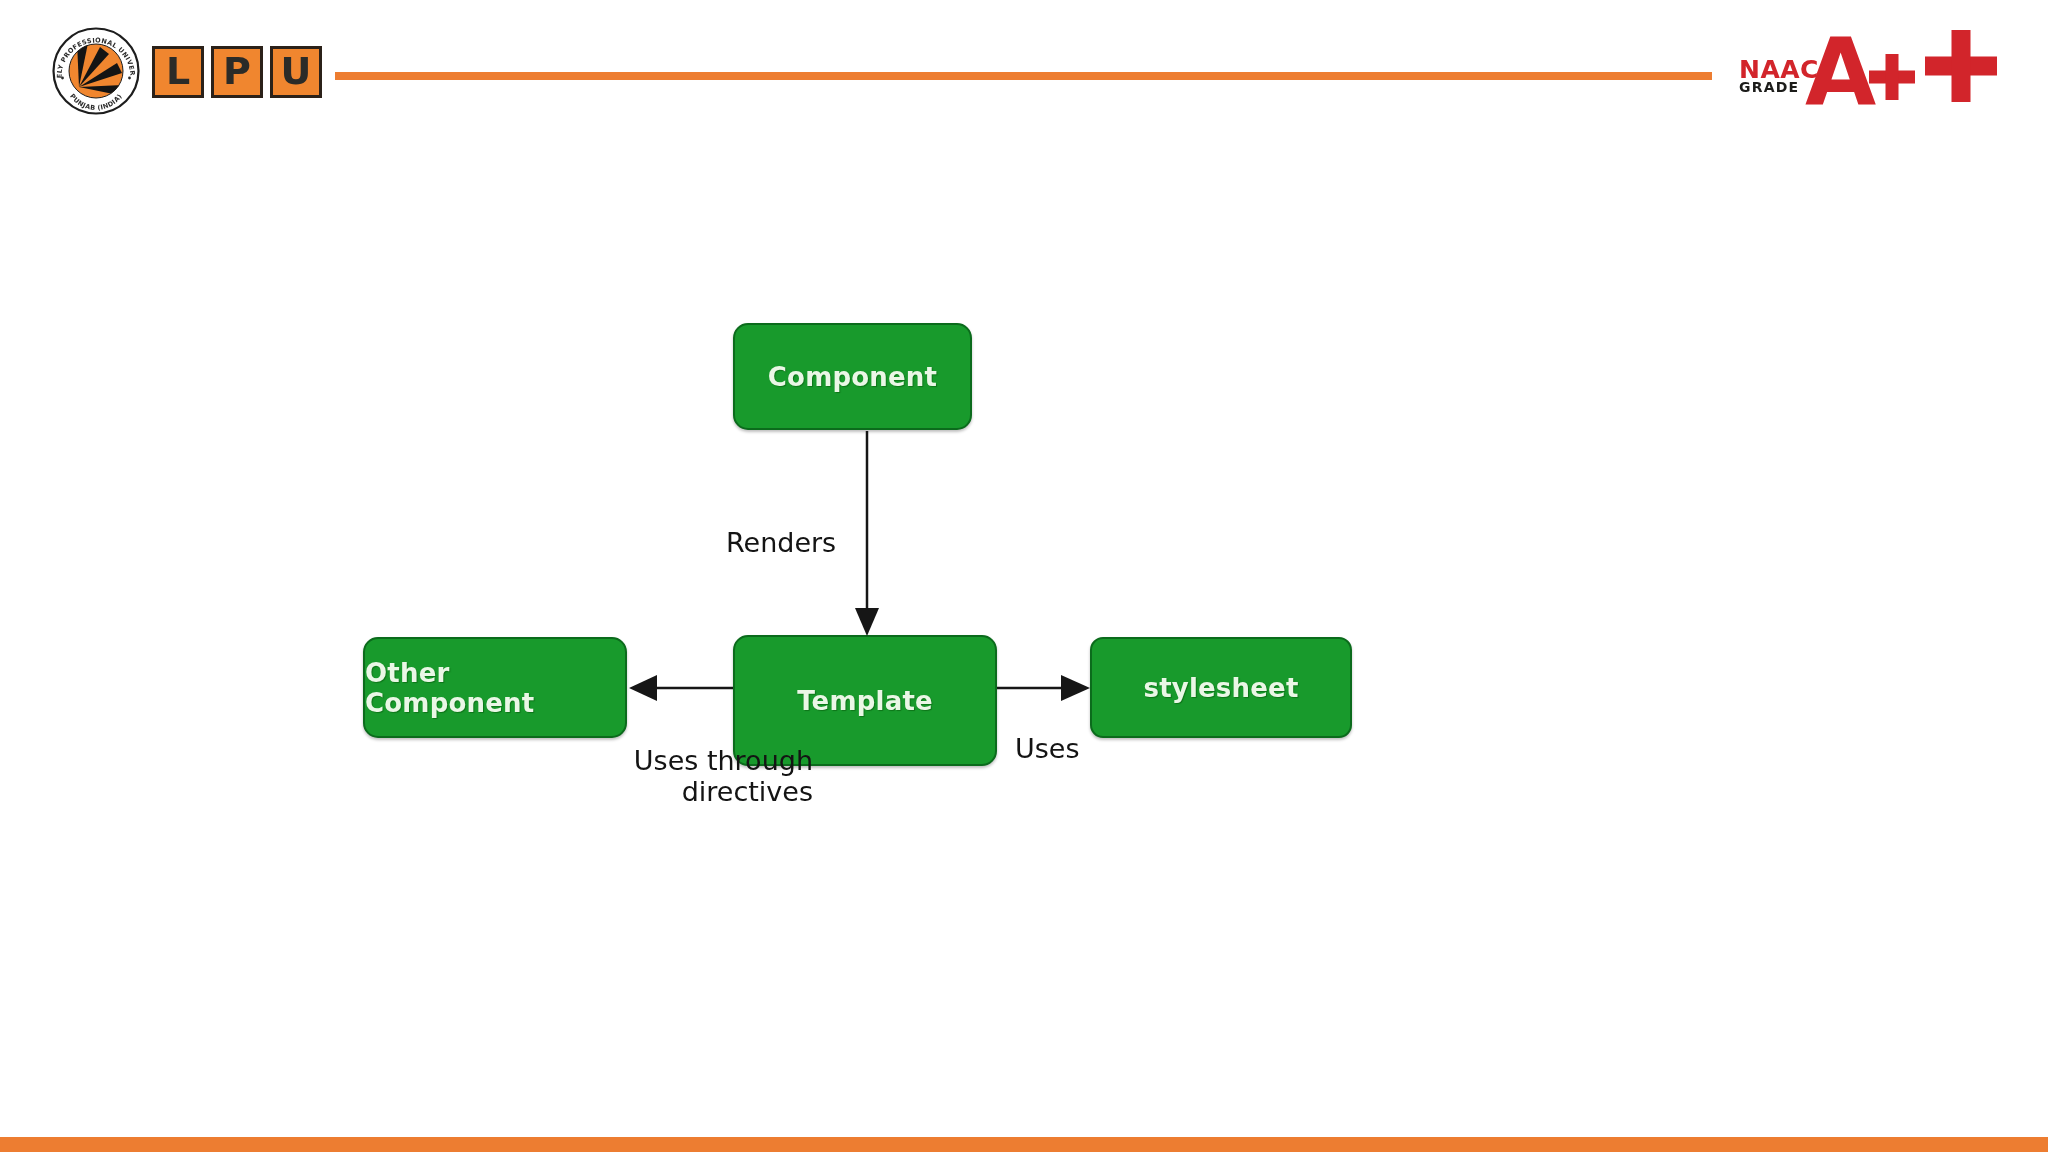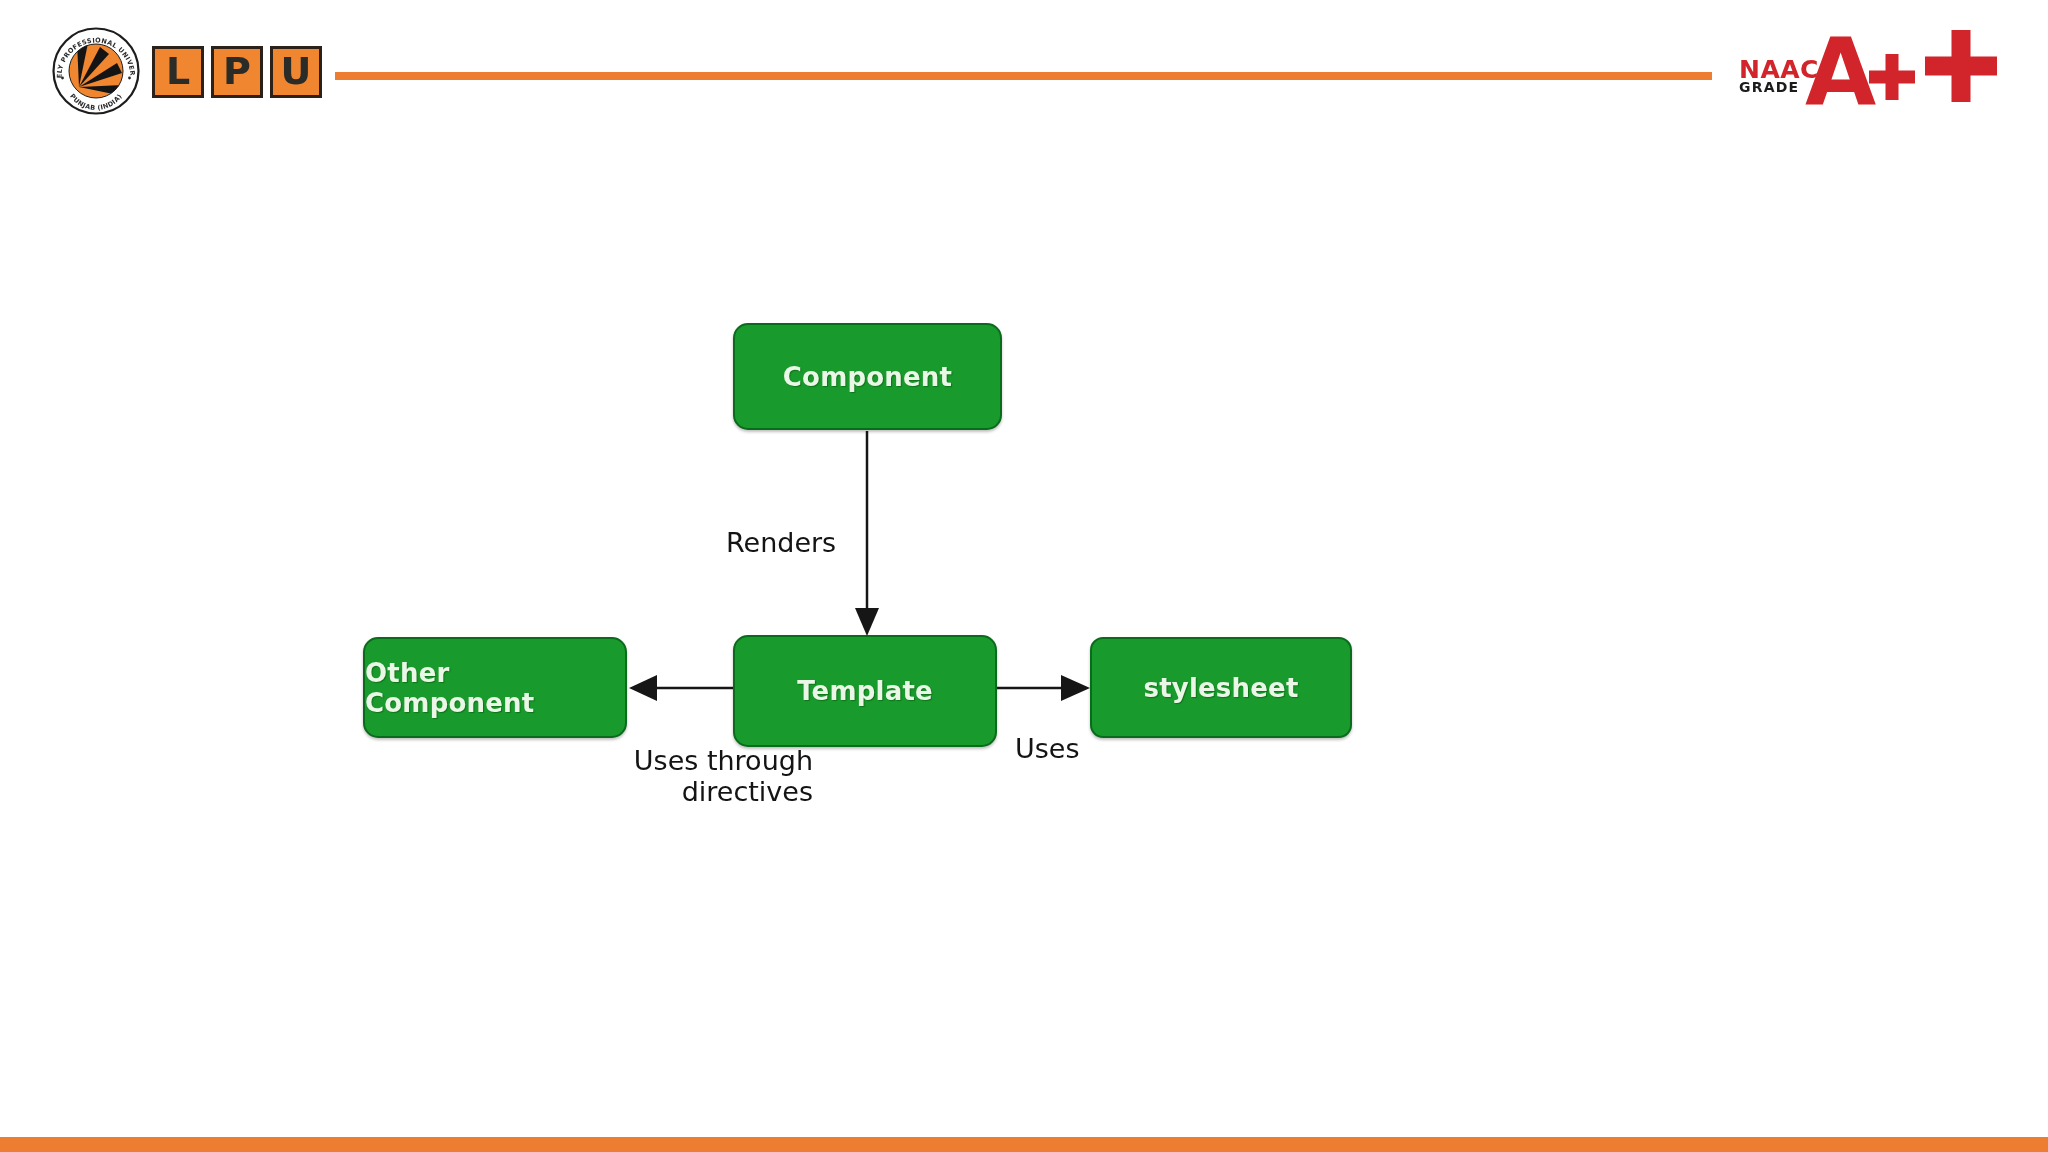--- a/index.html
+++ b/index.html
@@ -53,22 +53,22 @@
     position: absolute; box-sizing: border-box;
     background: #189A2C; border: 2px solid #0B6B1C; border-radius: 15px;
     box-shadow: 0 2px 3px rgba(0,0,0,0.25);
     display: flex; align-items: center; justify-content: center;
   }
   .node span {
     font-size: 26px; font-weight: bold; color: #EAF7E6;
     text-shadow: 1px 1px 1px rgba(0,70,0,0.45);
     letter-spacing: 0.2px;
   }
-  .node-component       { left: 733px;  top: 323px; width: 269px; height: 107px; }
-  .node-template        { left: 733px;  top: 635px; width: 264px; height: 112px; }
+  .node-component       { left: 733px;  top: 323px; width: 239px; height: 107px; }
+  .node-template        { left: 733px;  top: 635px; width: 264px; height: 131px; }
   .node-other-component { left: 363px;  top: 637px; width: 264px; height: 101px; }
   .node-stylesheet      { left: 1090px; top: 637px; width: 262px; height: 101px; border-radius: 13px; }
 
   .connectors { position: absolute; left: 0; top: 0; width: 2048px; height: 1152px; pointer-events: none; }
   .connectors line { stroke: #161616; stroke-width: 2.5px; }
   .connectors polygon { fill: #161616; }
 
   .edge-label { position: absolute; font-size: 27px; color: #141414; line-height: 31px; text-align: center; }
   .edge-label-renders { left: 726px; top: 527px; }
   .edge-label-uses-through { left: 553px; top: 745px; width: 260px; text-align: right; }

